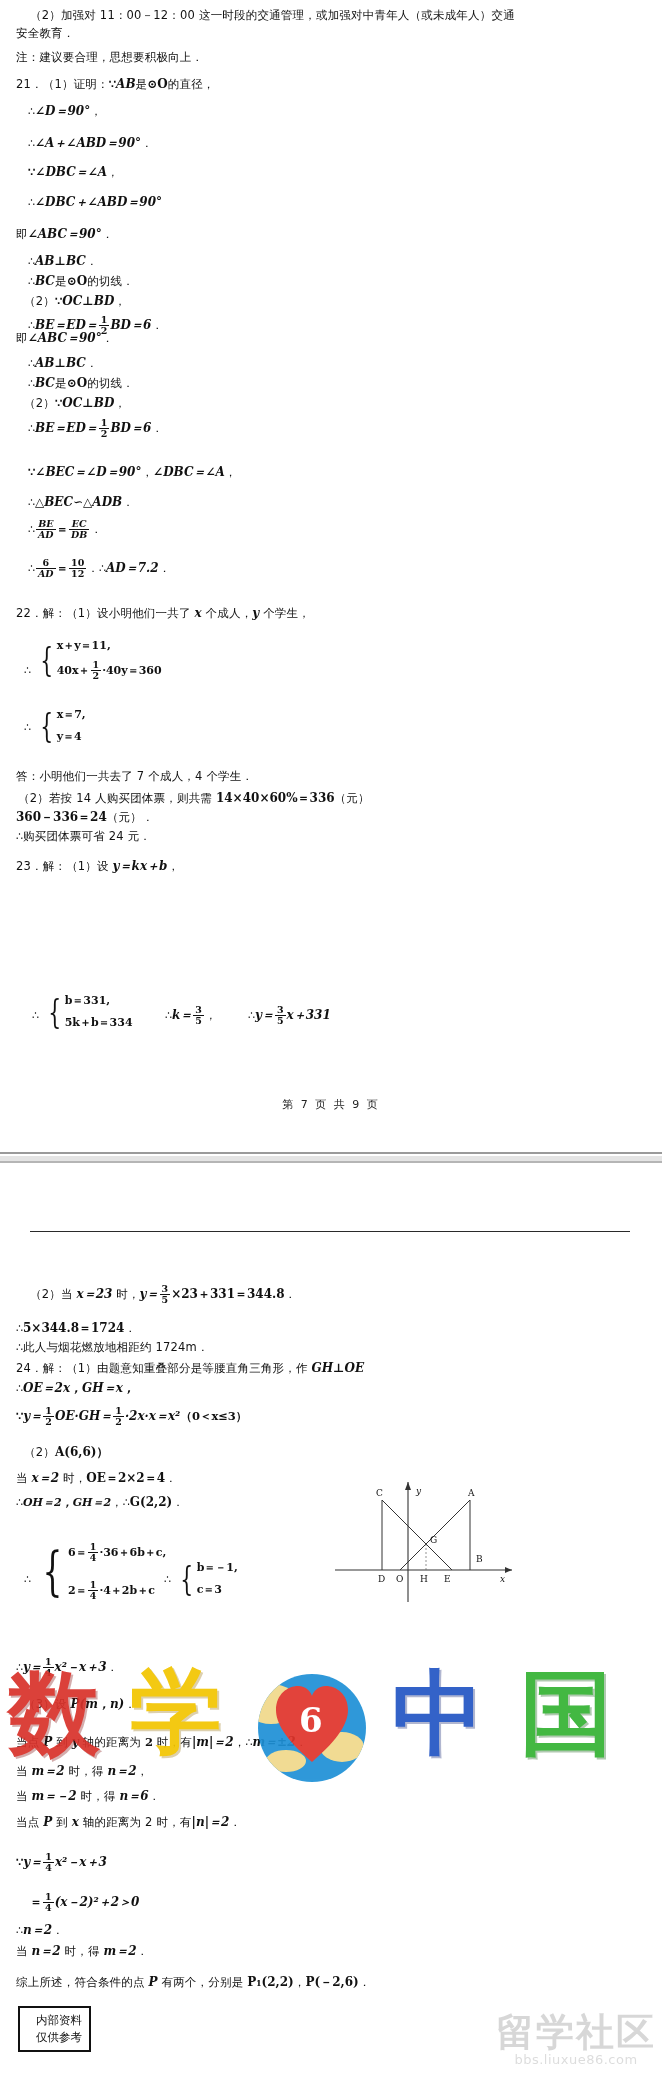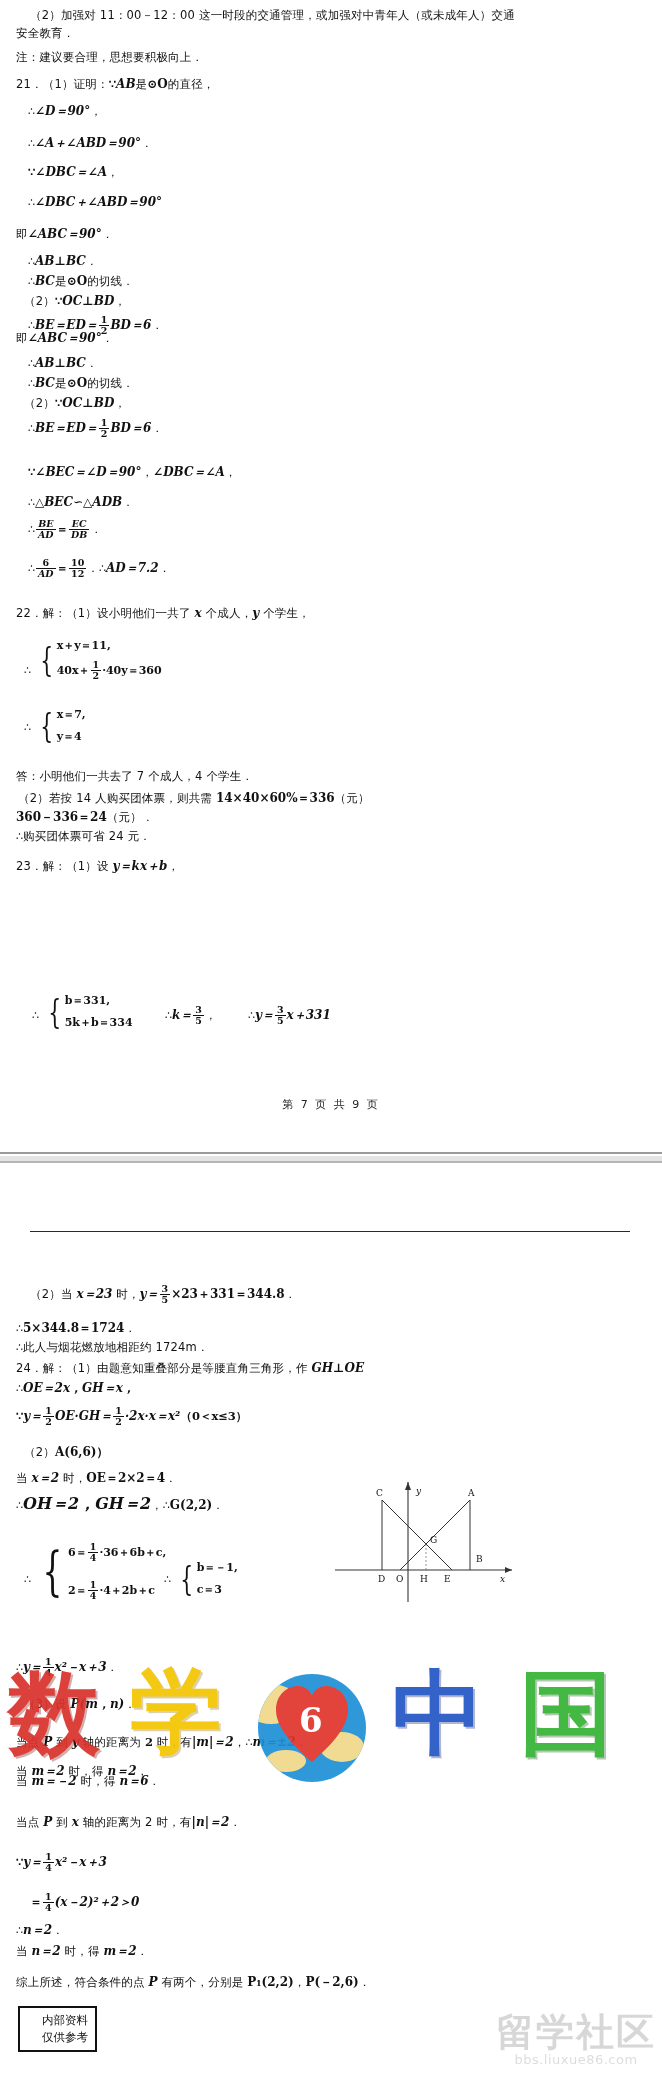--- a/index.html
+++ b/index.html
@@ -33,21 +33,21 @@
   .sys{position:absolute;display:flex;align-items:center;}
   .sys .brace{font-size:34px;font-family:"DejaVu Serif","Liberation Serif",serif;font-weight:300;line-height:.8;transform:scaleX(.6);margin-right:-1px;}
   .sys .rows{display:flex;flex-direction:column;justify-content:center;gap:7px;font-family:"DejaVu Serif","Liberation Serif",serif;font-weight:bold;font-size:11px;}
 
   .therefore{font-family:"DejaVu Serif","Liberation Serif",serif;font-size:11px;}
 
   
   .pagemark{position:absolute;width:662px;text-align:center;font-size:11px;font-family:"DejaVu Sans","Liberation Sans",sans-serif;letter-spacing:2px;color:#222;}
 
   
-  .stamp{position:absolute;border:2px solid #111;padding:4px 7px 5px 22px;font-size:11.5px;line-height:1.45;font-family:"DejaVu Sans","Liberation Sans",sans-serif;color:#111;}
+  .stamp{position:absolute;border:2px solid #111;padding:4px 7px 5px 16px;font-size:11.5px;line-height:1.45;font-family:"DejaVu Sans","Liberation Sans",sans-serif;color:#111;}
 
   
   .wm-row{position:absolute;left:0;top:1660px;width:662px;height:140px;pointer-events:none;opacity:.92;}
   .wm-char{position:absolute;font-size:92px;font-weight:bold;font-family:"DejaVu Sans","Liberation Sans",sans-serif;line-height:1;}
   .wm-red{color:#d8312a;text-shadow:2px 2px 0 rgba(120,0,0,.35);}
   .wm-yel{color:#f2c500;text-shadow:2px 2px 0 rgba(150,110,0,.35);}
   .wm-blue{color:#2255c4;text-shadow:2px 2px 0 rgba(10,30,110,.35);}
   .wm-green{color:#34b233;text-shadow:2px 2px 0 rgba(10,90,10,.35);}
   .wm-globe{position:absolute;width:108px;height:108px;border-radius:50%;
     background:radial-gradient(circle at 50% 50%, #1e90d6 0%, #1e90d6 100%);
@@ -247,21 +247,21 @@
 
   <div class="ln" style="left:24px;top:262px;font-size:11.5px;">
     <span class="cn">（2）</span><span class="mb" style="font-size:12px;margin-top:36px;">A(6,6)）</span>
   </div>
 
   <div class="ln" style="left:16px;top:288px;font-size:11.5px;">
     <span class="cn">当 </span><span class="mi" style="font-size:12px;">x＝2</span><span class="cn"> 时，</span><span class="mb" style="font-size:12px;">OE＝2×2＝4</span><span class="cn">．</span>
   </div>
 
   <div class="ln" style="left:16px;top:312px;font-size:11.5px;">
-    <span class="therefore">∴</span><span class="mi" style="font-size:16px;">OH＝2，GH＝2</span><span class="cn">，</span><span class="therefore">∴</span><span class="mb" style="font-size:12px;">G(2,2)</span><span class="cn">．</span>
+    <span class="therefore">∴</span><span class="mi" style="font-size:11px;">OH＝2，GH＝2</span><span class="cn">，</span><span class="therefore">∴</span><span class="mb" style="font-size:12px;">G(2,2)</span><span class="cn">．</span>
   </div>
 
   <div class="ln therefore" style="left:24px;top:390px;font-size:11px;">∴</div>
   <div class="sys" style="left:36px;top:358px;">
     <span class="brace" style="font-size:52px;">{</span>
     <span class="rows" style="gap:18px;">
       <span><span>6＝</span><span class="frac"><span class="n">1</span><span class="d">4</span></span><span>·36＋6b＋c,</span></span>
       <span><span>2＝</span><span class="frac"><span class="n">1</span><span class="d">4</span></span><span>·4＋2b＋c</span></span>
     </span>
   </div>
@@ -284,21 +284,21 @@
   </div>
 
   <div class="ln" style="left:16px;top:552px;font-size:11.5px;">
     <span class="cn">当点 </span><span class="mi" style="font-size:12px;">P</span><span class="cn"> 到 </span><span class="mi" style="font-size:12px;">y</span><span class="cn"> 轴的距离为 </span><span class="mb">2</span><span class="cn"> 时，有</span><span class="mi" style="font-size:12px;">|m|＝2</span><span class="cn">，</span><span class="therefore">∴</span><span class="mi" style="font-size:12px;">m＝±2</span><span class="cn">．</span>
   </div>
 
   <div class="ln" style="left:16px;top:581px;font-size:11.5px;">
     <span class="cn">当 </span><span class="mi" style="font-size:12px;">m＝2</span><span class="cn"> 时，得 </span><span class="mi" style="font-size:12px;">n＝2</span><span class="cn">，</span>
   </div>
 
-  <div class="ln" style="left:16px;top:591px;font-size:11.5px;">
+  <div class="ln" style="left:16px;top:606px;font-size:11.5px;">
     <span class="cn">当 </span><span class="mi" style="font-size:12px;">m＝－2</span><span class="cn"> 时，得 </span><span class="mi" style="font-size:12px;">n＝6</span><span class="cn">．</span>
   </div>
 
   <div class="ln" style="left:16px;top:632px;font-size:11.5px;">
     <span class="cn">当点 </span><span class="mi" style="font-size:12px;">P</span><span class="cn"> 到 </span><span class="mi" style="font-size:12px;">x</span><span class="cn"> 轴的距离为 2 时，有</span><span class="mi" style="font-size:12px;">|n|＝2</span><span class="cn">．</span>
   </div>
 
   <div class="ln" style="left:16px;top:668px;font-size:11.5px;">
     <span class="mb">∵</span><span class="mi" style="font-size:12px;">y＝</span><span class="frac"><span class="n">1</span><span class="d">4</span></span><span class="mi" style="font-size:12px;">x²－x＋3</span>
   </div>

